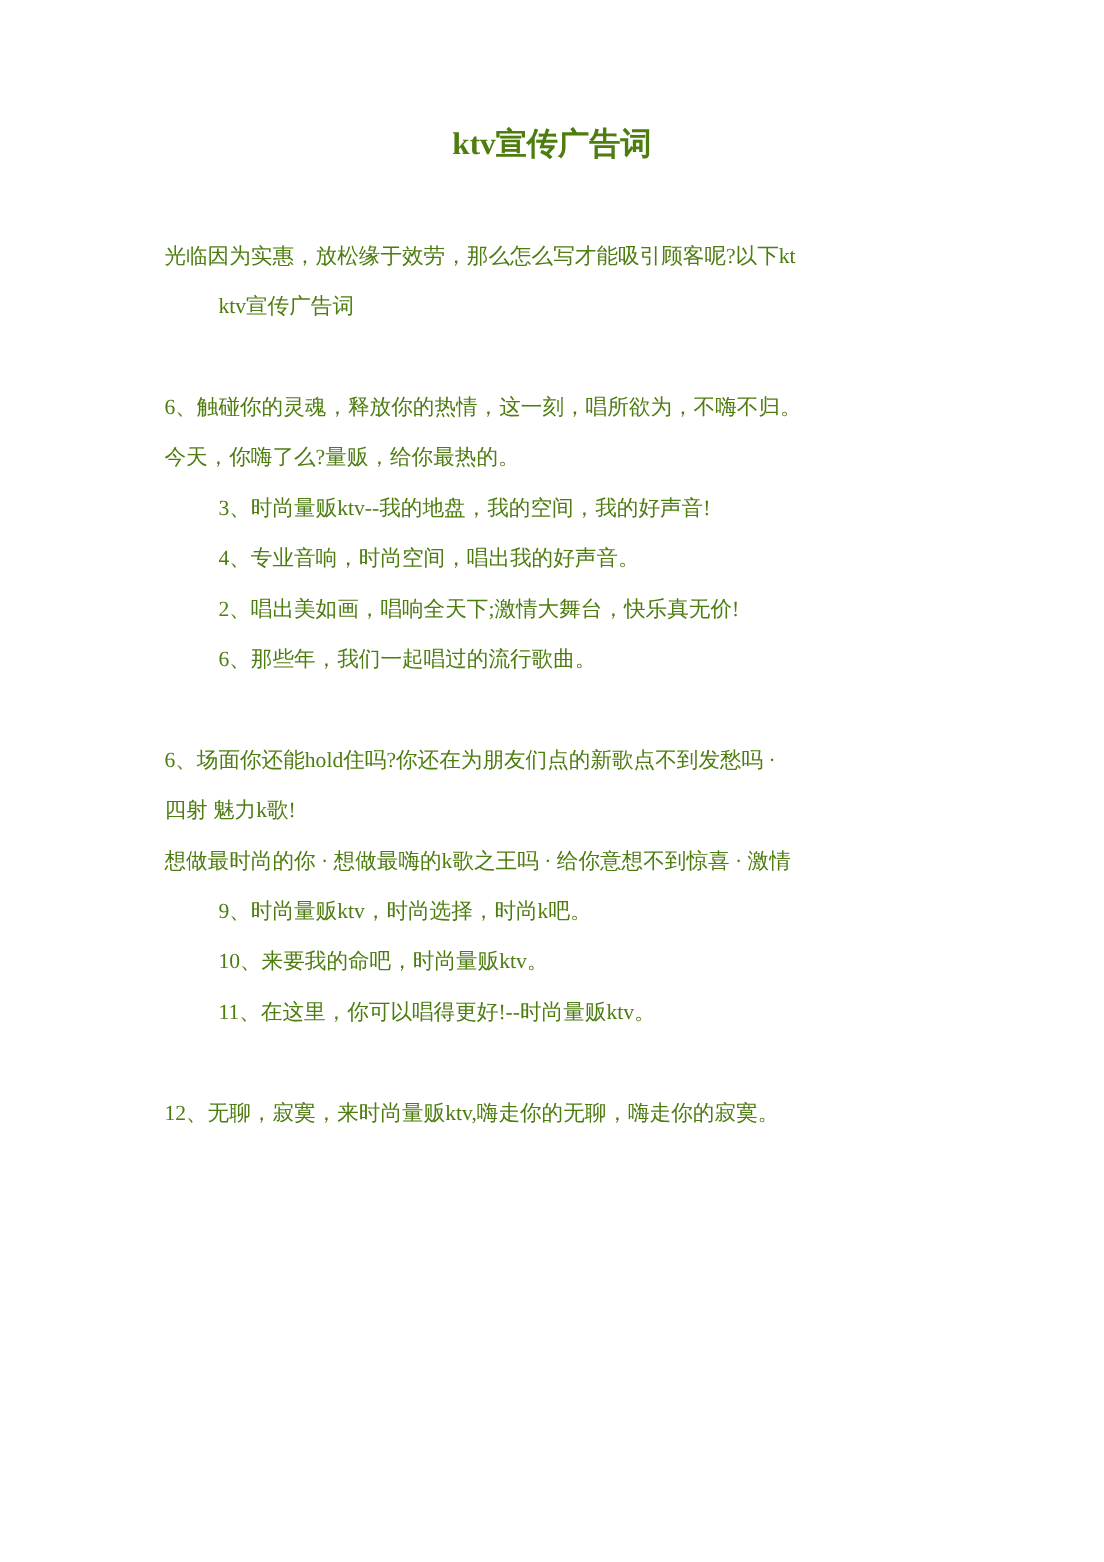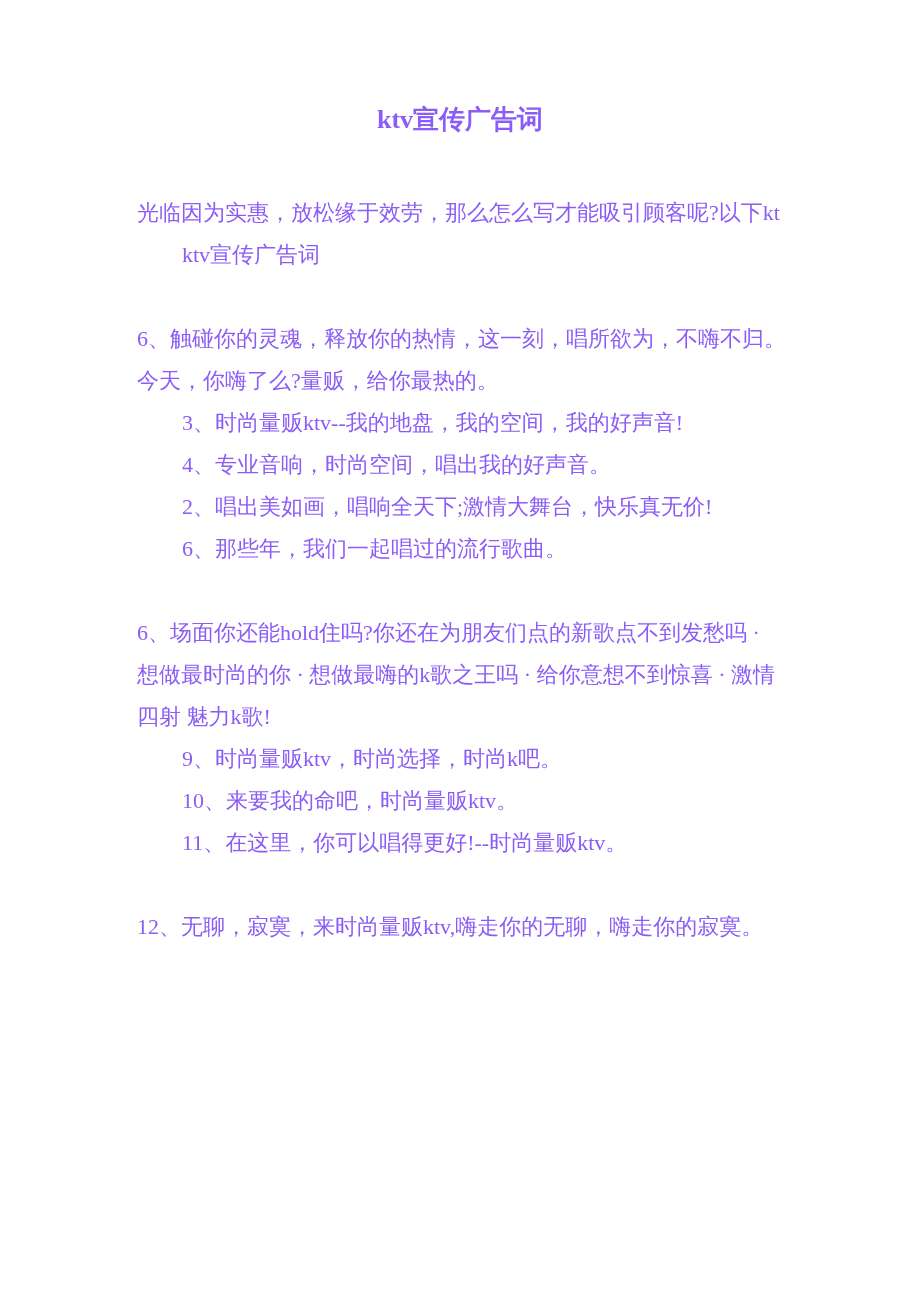--- a/index.html
+++ b/index.html
@@ -7,39 +7,39 @@
     padding: 0;
     background: #ffffff;
   }
   .page {
     position: relative;
     width: 920px;
     height: 1302px;
     background: #ffffff;
     overflow: hidden;
     font-family: "Liberation Serif", "DejaVu Serif", serif;
-    color: #8b5cf6;
+    color: #4d7c0f;
   }
   .doc-title {
     position: absolute;
     top: 99px;
     left: 0;
     width: 920px;
     text-align: center;
     font-size: 26px;
     font-weight: 700;
     line-height: 42px;
     white-space: pre;
   }
   .doc-body {
     position: absolute;
     top: 192px;
     left: 137px;
     width: 646px;
-    font-size: 22px;
+    font-size: 18px;
     line-height: 42px;
   }
   .text-line {
     height: 42px;
     white-space: pre;
   }
   .text-line.indent {
     padding-left: 45px;
   }
   .blank-line {
@@ -56,21 +56,21 @@
       <div class="text-line indent">ktv宣传广告词</div>
       <div class="blank-line"></div>
       <div class="text-line">6、触碰你的灵魂，释放你的热情，这一刻，唱所欲为，不嗨不归。</div>
       <div class="text-line">今天，你嗨了么?量贩，给你最热的。</div>
       <div class="text-line indent">3、时尚量贩ktv--我的地盘，我的空间，我的好声音!</div>
       <div class="text-line indent">4、专业音响，时尚空间，唱出我的好声音。</div>
       <div class="text-line indent">2、唱出美如画，唱响全天下;激情大舞台，快乐真无价!</div>
       <div class="text-line indent">6、那些年，我们一起唱过的流行歌曲。</div>
       <div class="blank-line"></div>
       <div class="text-line">6、场面你还能hold住吗?你还在为朋友们点的新歌点不到发愁吗 ·</div>
+      <div class="text-line">四射 魅力k歌!</div>
       <div class="text-line">想做最时尚的你 · 想做最嗨的k歌之王吗 · 给你意想不到惊喜 · 激情</div>
-      <div class="text-line">四射 魅力k歌!</div>
       <div class="text-line indent">9、时尚量贩ktv，时尚选择，时尚k吧。</div>
       <div class="text-line indent">10、来要我的命吧，时尚量贩ktv。</div>
       <div class="text-line indent">11、在这里，你可以唱得更好!--时尚量贩ktv。</div>
       <div class="blank-line"></div>
       <div class="text-line">12、无聊，寂寞，来时尚量贩ktv,嗨走你的无聊，嗨走你的寂寞。</div>
     </div>
 </div>
 
 </body></html>

